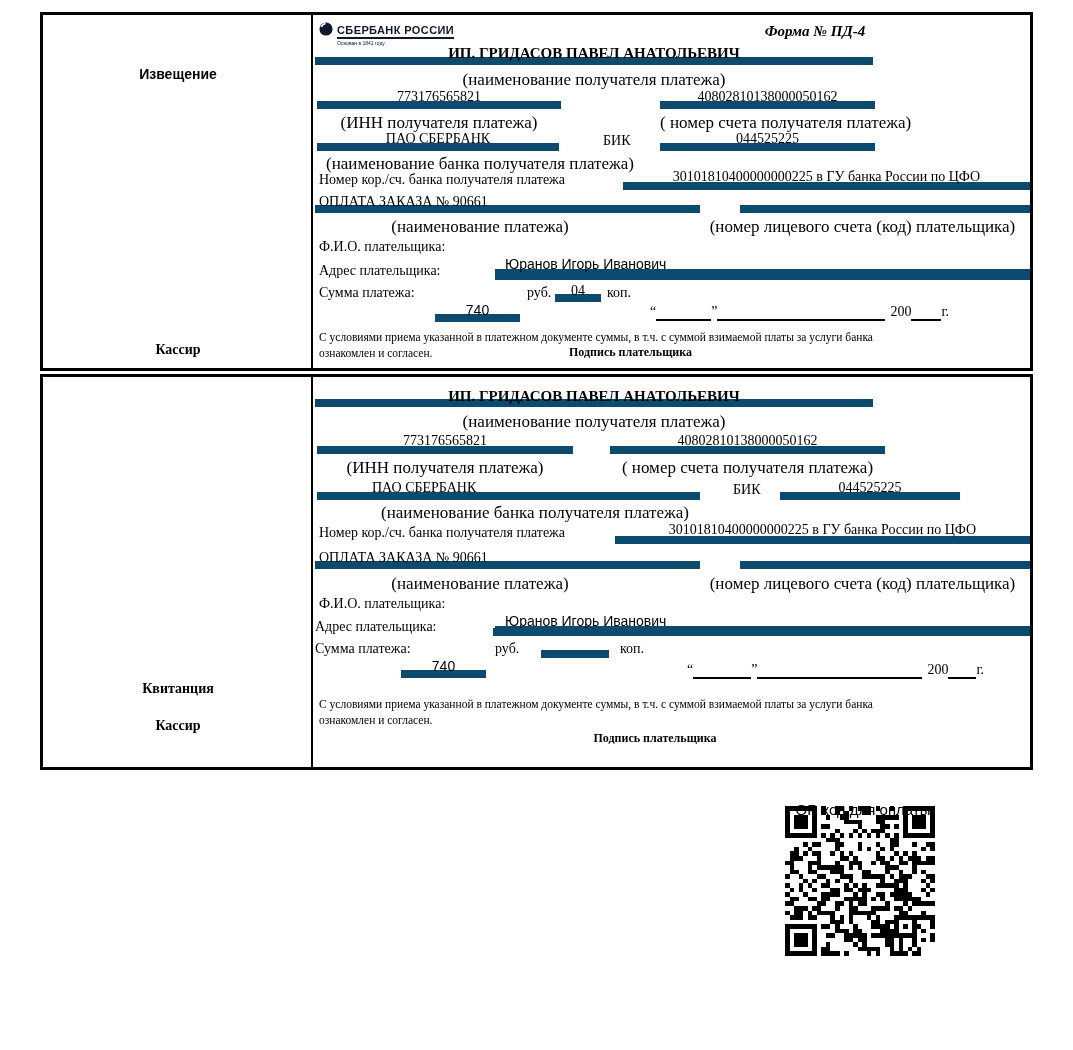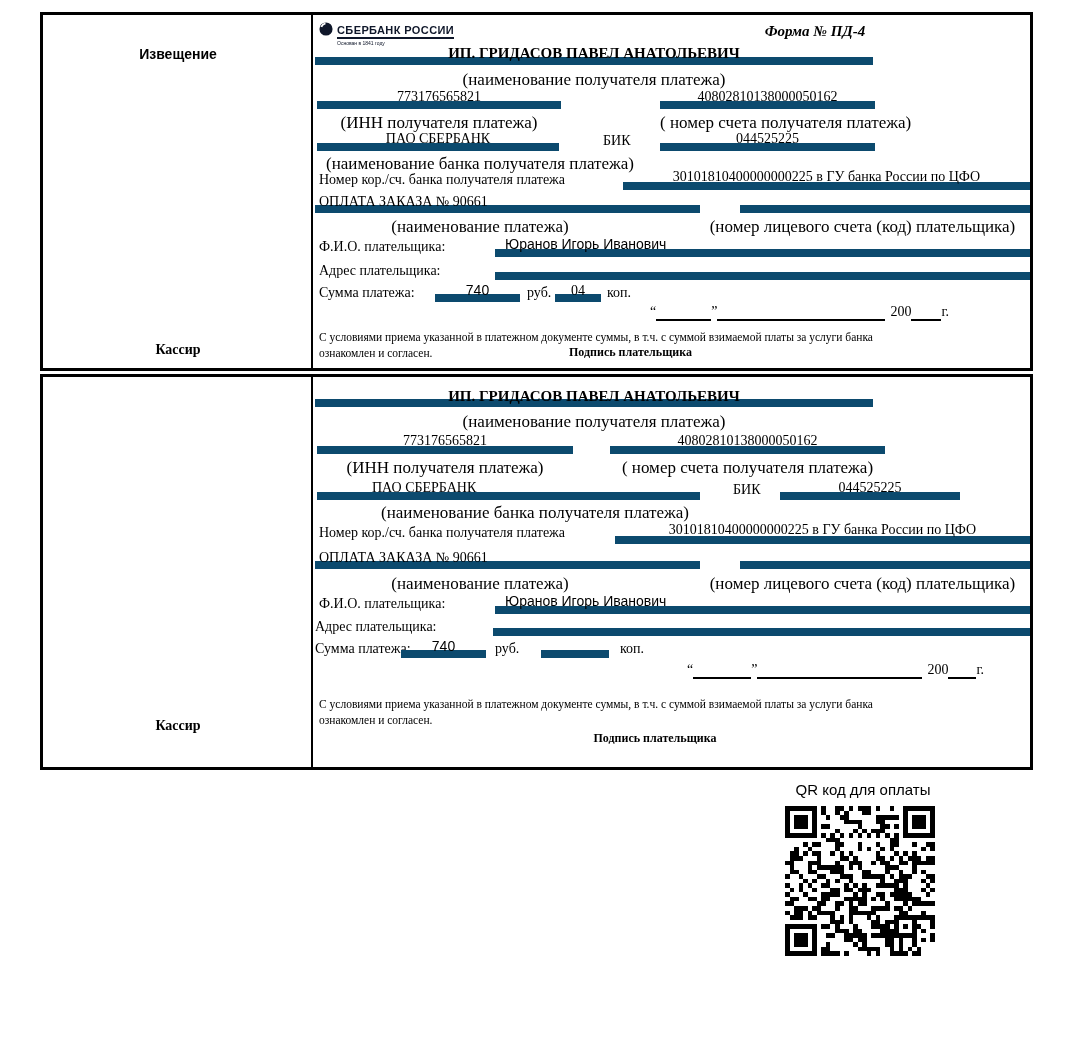--- a/index.html
+++ b/index.html
@@ -15,21 +15,21 @@
   #box-receipt { left: 40px; top: 374px; width: 993px; height: 396px; }
   .leftcell { position: absolute; left: 0; top: 0; bottom: 0; width: 270px; border-right: 2px solid #000; }
   .pane { position: absolute; left: 272px; top: 0; right: 0; bottom: 0; }
   .r { position: absolute; white-space: nowrap; font-size: 14px; line-height: 1.25; }
   .ul { border-bottom: 8px solid #0c4a6e; }
   .ctr { text-align: center; }
   .b { font-weight: bold; }
   .i { font-style: italic; }
   .sm { font-size: 17px; }
   .xs { font-size: 11.5px; white-space: normal; line-height: 1.3; }
-  .sans { font-family: "Liberation Sans", sans-serif; }
+  .sans { font-family: "Liberation Sans", sans-serif; margin-top: 20px; }
   .dl { display: flex; align-items: flex-end; }
   .seg { display: inline-block; border-bottom: 2px solid #000; height: 15px; }
   .logo-wrap { display: flex; align-items: flex-start; }
   .logo-icon { margin-right: 4px; margin-top: 1px; }
   .logo-text {
     font-family: "Liberation Sans", sans-serif; font-weight: bold;
     font-size: 11px; letter-spacing: 0.4px;
     border-bottom: 2px solid; padding-bottom: 1px;
   }
   .logo-tagline { font-family: "Liberation Sans", sans-serif; font-size: 5px; margin-top: 1px; }
@@ -105,20 +105,21 @@
     <div class="r xs" style="left:4px; top:315px; width:665px;">С условиями приема указанной в платежном документе суммы, в т.ч. с суммой взимаемой платы за услуги банка</div>
     <div class="r xs" style="left:4px; top:331px; width:660px;">
       <span>ознакомлен и согласен.</span>
       <span class="b" style="position:absolute; left:250px; top:-1px; font-size:12px;">Подпись плательщика</span>
     </div>
   </div>
 </div>
 
 <div class="box" id="box-receipt">
   <div class="leftcell">
+    <div class="r b ctr" style="left:0; top:303px; width:270px;">Квитанция</div>
     <div class="r b ctr" style="left:0; top:340px; width:270px;">Кассир</div>
   </div>
   <div class="pane">
 
     <div class="r b ctr ul" style="left:0; top:10px; width:558px; height:20px; font-size:15px;">ИП. ГРИДАСОВ ПАВЕЛ АНАТОЛЬЕВИЧ</div>
     <div class="r sm ctr" style="left:0; top:34px; width:558px;">(наименование получателя платежа)</div>
 
     <div class="r ctr ul" style="left:2px; top:55px; width:256px; height:22px;">773176565821</div>
     <div class="r ctr ul" style="left:295px; top:55px; width:275px; height:22px;">40802810138000050162</div>
     <div class="r sm ctr" style="left:2px; top:80px; width:256px;">(ИНН получателя платежа)</div>

